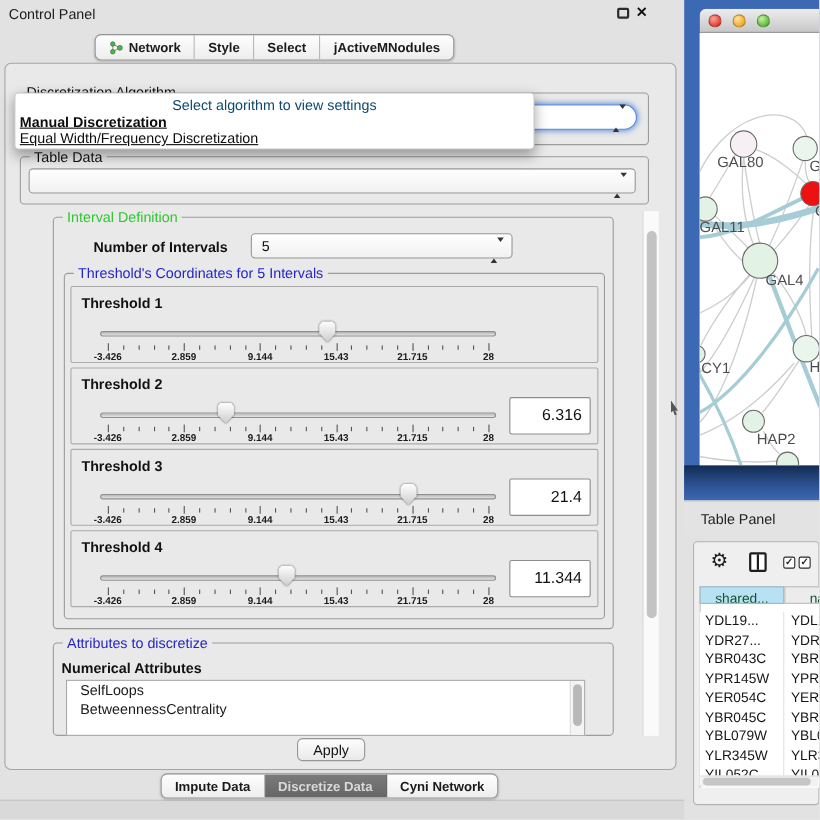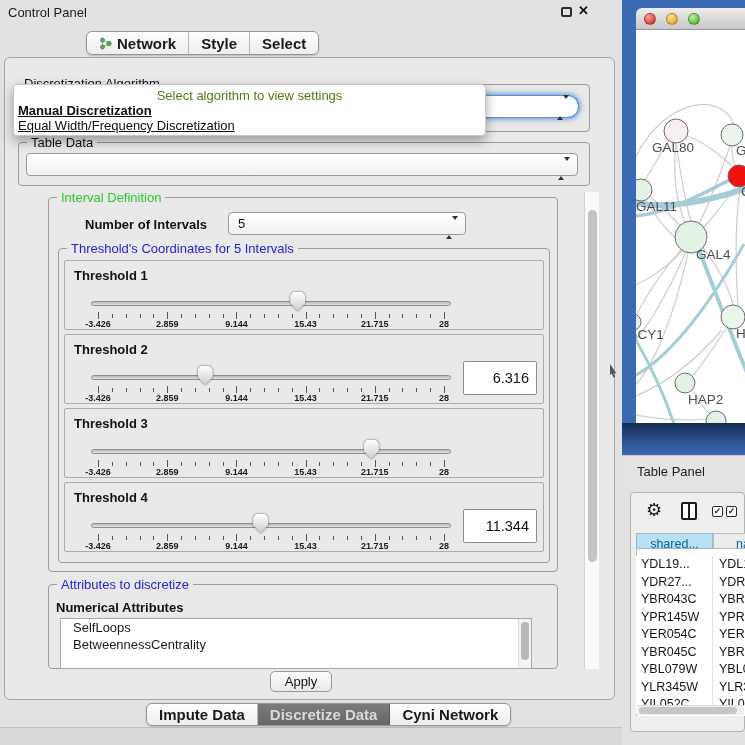--- a/index.html
+++ b/index.html
@@ -9,21 +9,21 @@
 
   
   .cp-title { position:absolute; left:8px; top:5px; font-size:13px; color:#1c1c1c; }
   .float-icon { position:absolute; left:561px; top:7px; width:11px; height:10px; border:2px solid #2b2b2b; border-radius:2px; background:transparent; }
   .close-icon { position:absolute; left:578px; top:3px; font-size:13px; font-weight:bold; color:#111; }
 
   .tabbar { position:absolute; display:flex; height:24px; border:1px solid #969696; border-radius:6px; overflow:hidden;
             background:linear-gradient(#fefefe,#ededed); box-shadow:0 1px 2px rgba(0,0,0,.18); }
   #top-tabs  { left:86px; top:31px; }
   #bottom-tabs { left:146px; top:703px; height:23px; }
-  .tab { display:flex; align-items:center; gap:5px; padding:0 12px; font-size:15px; font-weight:bold; color:#1a1a1a;
+  .tab { display:flex; align-items:center; gap:5px; padding:0 12px; font-size:12px; font-weight:bold; color:#1a1a1a;
          border-right:1px solid #b8b8b8; white-space:nowrap; }
   .tab:last-child { border-right:none; }
   .tab.active { background:linear-gradient(#7b7b7b,#666); color:#d9d9d9; border-right-color:#5a5a5a; }
   .net-ico { display:inline-flex; }
 
   .cp-body { position:absolute; left:4px; top:57px; width:611px; height:643px; background:#e9e9e9;
              border:1px solid #a5a5a5; border-radius:6px; }
   .cp-bottom-strip { position:absolute; left:0; top:727px; width:622px; height:18px; background:#d9d9d9; border-top:1px solid #c2c2c2; }
 
   .grp { position:absolute; border:1px solid #9b9b9b; border-radius:4px; background:transparent; }
@@ -43,21 +43,21 @@
   .combo .arrows { position:absolute; right:7px; top:4px; }
   .arr-up { width:0; height:0; border-left:3.5px solid transparent; border-right:3.5px solid transparent; border-bottom:4.5px solid #333; margin-bottom:2.5px; }
   .arr-dn { width:0; height:0; border-left:3.5px solid transparent; border-right:3.5px solid transparent; border-top:4.5px solid #333; }
 
   #alg-combo-focus { position:absolute; left:330px; top:96px; width:248px; height:21px; background:#fff; border-radius:11px;
                      box-shadow:0 0 0 1px #5a8edc, 0 0 5px 2.5px rgba(95,145,220,.85); z-index:10; }
   #alg-combo-focus .arrows { position:absolute; right:9px; top:3px; }
 
   #alg-popup { position:absolute; left:13px; top:84px; width:473px; height:52px; background:#fff; z-index:50;
                border:1px solid #c6c6c6; border-radius:4px; box-shadow:0 5px 12px rgba(0,0,0,.35); }
-  .popup-hint { position:absolute; left:0; top:3px; width:100%; text-align:center; color:#4d7c0f; font-size:13px; }
+  .popup-hint { position:absolute; left:0; top:3px; width:100%; text-align:center; color:#0c4a6e; font-size:13px; }
   #popup-items { position:absolute; left:0; top:18px; width:100%; }
   .popup-item { font-size:13px; color:#0d0d0d; padding:0 4px; line-height:15px;text-decoration:underline; }
   .popup-item.bold { font-weight:bold; }
 
   #num-label { position:absolute; left:85px; top:217px; font-size:13px; font-weight:bold; color:#111; }
   #num-combo { left:228px; top:212px; width:238px; }
   #table-combo { left:26px; top:153px; width:552px; }
 
   
   #threshold-rows { position:absolute; left:64px; top:260px; width:480px; height:296px; }
@@ -108,21 +108,21 @@
                   border:1px solid #b2b2b2; border-radius:4px; }
   .gear-icon { position:absolute; left:646px; top:500px; font-size:18px; color:#1c1c1c; font-family:"DejaVu Sans",sans-serif; line-height:20px; }
   .split-icon { position:absolute; left:681px; top:502px; width:16px; height:18px; border:2px solid #1c1c1c; border-radius:2px; background:#fff; }
   .split-icon:after { content:""; position:absolute; left:5px; top:0; width:2px; height:14px; background:#1c1c1c; }
   .cb-icon { position:absolute; top:506px; width:11px; height:11px; border:1.5px solid #2a2a2a; border-radius:2px; background:#fff;
              font-size:9px; line-height:9px; text-align:center; color:#222; font-weight:bold; }
   #cb1 { left:712px; } #cb2 { left:726px; }
 
   #tp-table { position:absolute; left:636px; top:533px; width:109px; height:183px; background:#fff; border-top:1px solid #bbb; border-left:1px solid #bbb; }
   .tp-header { position:absolute; left:636px; top:533px; height:23px; display:flex; }
-  .hcell { height:16px; border:1px solid #9fb7c2; font-size:12.5px; color:#0369a1; text-align:center; line-height:21px; overflow:hidden; }
+  .hcell { height:16px; border:1px solid #9fb7c2; font-size:12.5px; color:#14532d; text-align:center; line-height:21px; overflow:hidden; }
   .hcell.sel { width:77px; background:#b8e2f4; }
   .hcell.plain { width:60px; background:#ececec; border-color:#bdbdbd; }
   #tp-rows { position:absolute; left:636px; top:556px; width:109px; height:160px; overflow:hidden; }
   .tp-row { position:absolute; left:0; width:140px; height:17.5px; display:flex; background:#fff; }
   .tcell { font-size:12.5px; color:#151515; line-height:17px; white-space:nowrap; overflow:hidden; }
   .tcell.c1 { width:77px; padding-left:5px; border-right:1px solid #e0e0e0; }
   .tcell.c2 { width:62px; padding-left:6px; }
   #tp-hscroll { position:absolute; left:637px; top:705px; width:107px; height:10px; background:#f1f1f1; border-top:1px solid #ddd; }
   #tp-hscroll .thumb { position:absolute; left:2px; top:1px; width:98px; height:7px; background:#c6c6c6; border-radius:4px; }
 
@@ -149,20 +149,23 @@
             <circle cx="10" cy="6.5" r="2.2" fill="#53b353" stroke="#2e7d32" stroke-width="0.7"></circle>
           </svg>
         </span>
         <span>Network</span>
       </div>
       <div class="tab">
         <span>Style</span>
       </div>
       <div class="tab">
         <span>Select</span>
+      </div>
+      <div class="tab">
+        <span>jActiveMNodules</span>
       </div>
     </div>
 
   <div class="cp-body"></div>
   <div class="cp-bottom-strip"></div>
 
   <div class="grp" id="alg-group"></div>
   <div id="alg-label">Discretization Algorithm</div>
   <div id="alg-combo-focus">
     <span class="arrows"><span class="arr-up"></span><span class="arr-dn"></span></span>
@@ -311,20 +314,21 @@
           <i class="tick minor" style="left: 351.32px;"></i>
           <i class="tick minor" style="left: 365.16px;"></i>
           <i class="tick major" style="left: 379px;"></i>
           <div class="tick-label" style="left: 33px;">-3.426</div>
           <div class="tick-label" style="left: 102.2px;">2.859</div>
           <div class="tick-label" style="left: 171.4px;">9.144</div>
           <div class="tick-label" style="left: 240.6px;">15.43</div>
           <div class="tick-label" style="left: 309.8px;">21.715</div>
           <div class="tick-label" style="left: 379px;">28</div>
         </div>
+        <div class="th-value">21.4</div>
       </div>
       <div class="th-row" style="top: 222px;">
         <div class="th-label">Threshold 4</div>
         <div class="th-track"></div>
         <div class="th-thumb" style="left: 195.618px;">
           <div class="th-thumb-shape"></div>
         </div>
         <div class="th-ruler">
           <i class="tick major" style="left: 33px;"></i>
           <i class="tick minor" style="left: 46.84px;"></i>

